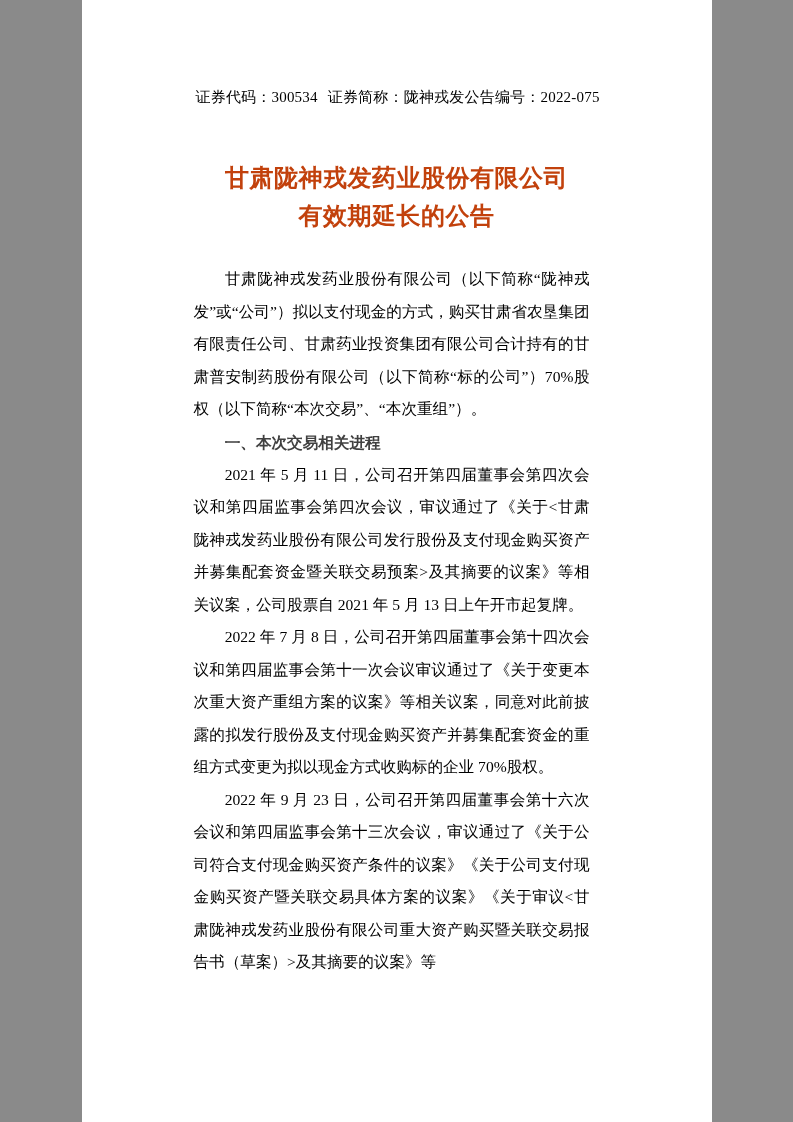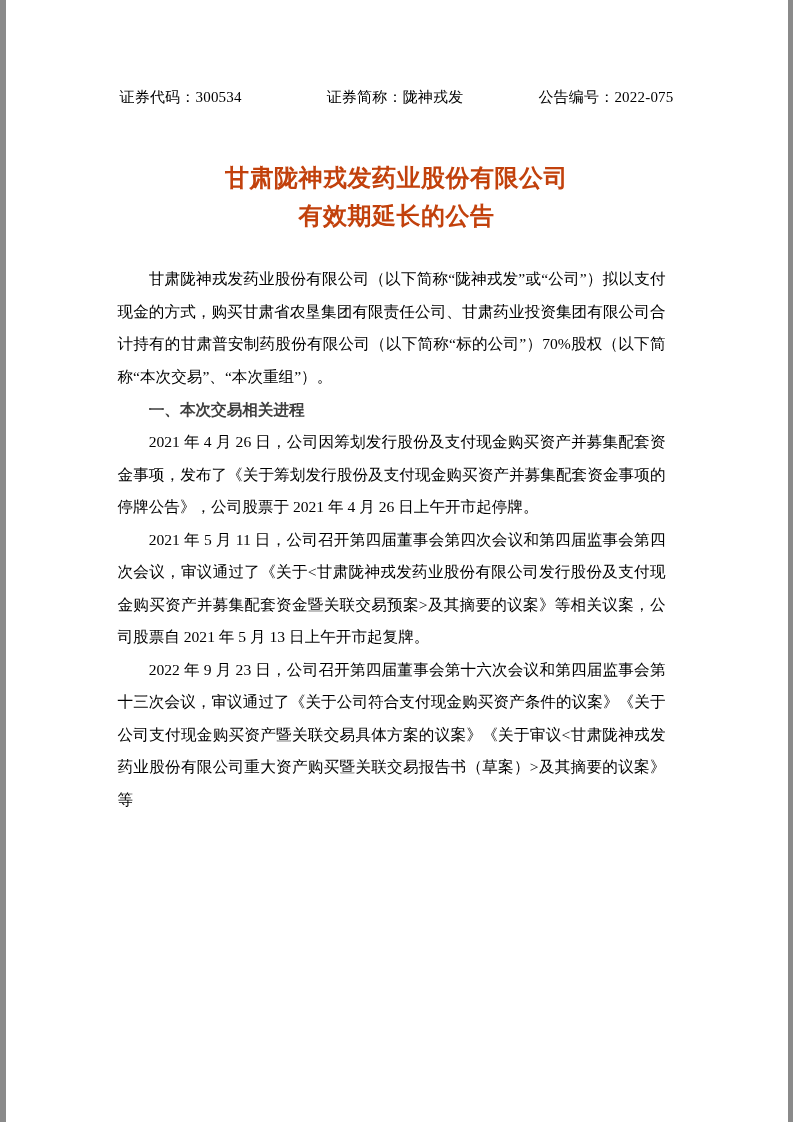--- a/index.html
+++ b/index.html
@@ -4,21 +4,21 @@
 <style>
   html, body {
     margin: 0;
     padding: 0;
     background: #8a8a8a;
   }
   body {
     font-family: "Liberation Serif", "DejaVu Serif", serif;
   }
   .page {
-    width: 782px;
+    width: 630px;
     height: 1122px;
     background: #ffffff;
     margin: 0 auto;
     position: relative;
     box-sizing: border-box;
     padding: 78px 112px 0 112px;
     overflow: hidden;
   }
   .header-row {
     display: flex;
@@ -101,18 +101,18 @@
 
   <div class="title-block">
     <div class="title-line">甘肃陇神戎发药业股份有限公司</div>
     <div class="title-line">有效期延长的公告</div>
   </div>
 
 
   <div class="body-block">
     <p class="para">甘肃陇神戎发药业股份有限公司（以下简称“陇神戎发”或“公司”）拟以支付现金的方式，购买甘肃省农垦集团有限责任公司、甘肃药业投资集团有限公司合计持有的甘肃普安制药股份有限公司（以下简称“标的公司”）70%股权（以下简称“本次交易”、“本次重组”）。</p>
     <p class="heading">一、本次交易相关进程</p>
-    <p class="para">2021 年 4 月 26 日，公司因筹划发行股份及支付现金购买资产并募集配套资金事项，发布了《关于筹划发行股份及支付现金购买资产并募集配套资金事项的停牌公告》，公司股票于 2021 年 4 月 26 日上午开市起停牌。</p>
     <p class="para">2021 年 5 月 11 日，公司召开第四届董事会第四次会议和第四届监事会第四次会议，审议通过了《关于&lt;甘肃陇神戎发药业股份有限公司发行股份及支付现金购买资产并募集配套资金暨关联交易预案&gt;及其摘要的议案》等相关议案，公司股票自 2021 年 5 月 13 日上午开市起复牌。</p>
+    <p class="para">2022 年 7 月 8 日，公司召开第四届董事会第十四次会议和第四届监事会第十一次会议审议通过了《关于变更本次重大资产重组方案的议案》等相关议案，同意对此前披露的拟发行股份及支付现金购买资产并募集配套资金的重组方式变更为拟以现金方式收购标的企业 70%股权。</p>
     <p class="para">2022 年 9 月 23 日，公司召开第四届董事会第十六次会议和第四届监事会第十三次会议，审议通过了《关于公司符合支付现金购买资产条件的议案》《关于公司支付现金购买资产暨关联交易具体方案的议案》《关于审议&lt;甘肃陇神戎发药业股份有限公司重大资产购买暨关联交易报告书（草案）&gt;及其摘要的议案》等</p>
   </div>
 
 </div>
 
 </body></html>

